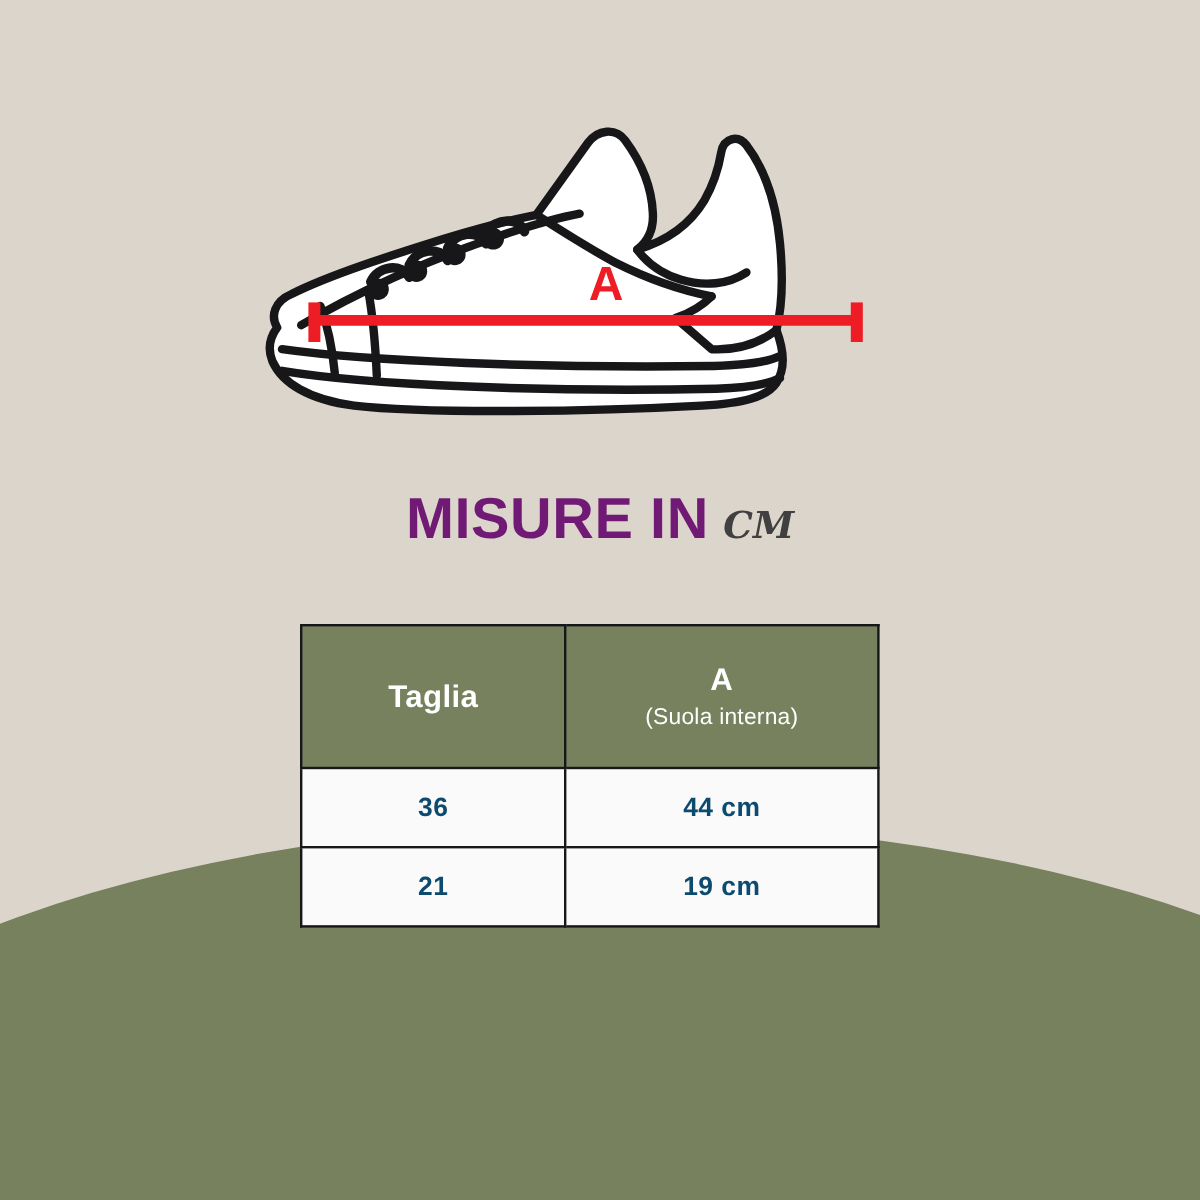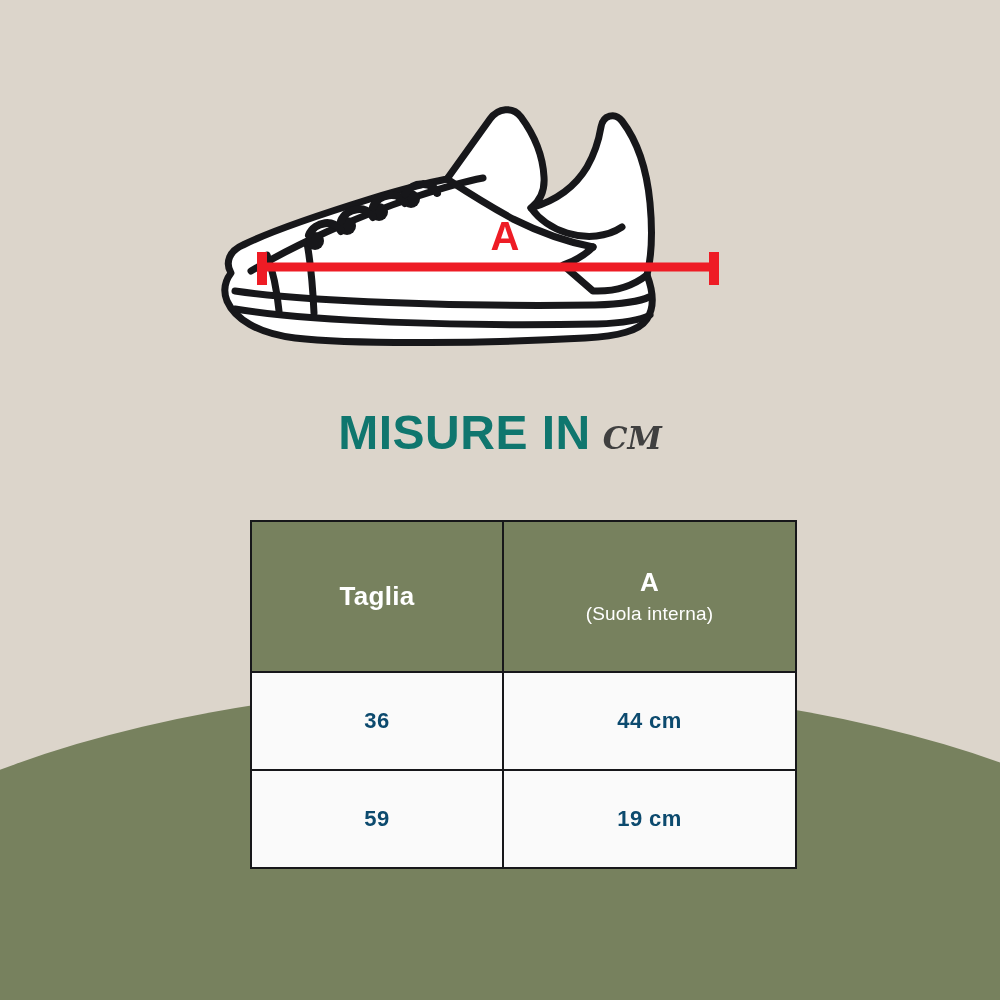--- a/index.html
+++ b/index.html
@@ -53,21 +53,21 @@
     width: 1000px;
     text-align: center;
     z-index: 3;
     white-space: nowrap;
   }
   .title-main {
     font-family: "Liberation Sans", sans-serif;
     font-weight: bold;
     font-size: 48px;
     letter-spacing: 0.5px;
-    color: #0f766e;
+    color: #701a75;
     vertical-align: baseline;
   }
   .title-unit {
     font-family: "DejaVu Serif", serif;
     font-style: italic;
     font-weight: bold;
     font-size: 44px;
     color: #404040;
     font-variant: small-caps;
     margin-left: 12px;
@@ -82,21 +82,21 @@
     width: 477px;
     border-collapse: collapse;
     table-layout: fixed;
     z-index: 3;
     box-shadow: 0 0 0 0 transparent;
   }
   .size-table td, .size-table th {
     border: 2px solid #17171a;
     text-align: center;
     vertical-align: middle;
-    padding: 16px;
+    padding: 0;
   }
   .col-size { width: 218px; }
   .col-meas { width: 259px; }
 
   .size-table thead th {
     background: #77815e;
     color: #ffffff;
     height: 117px;
   }
   .hdr-main {
@@ -231,19 +231,19 @@
           <span class="hdr-sub">(Suola interna)</span>
         </th>
       </tr>
     </thead>
     <tbody>
       <tr>
         <td class="col-size">36</td>
         <td class="col-meas">44 cm</td>
       </tr>
       <tr>
-        <td class="col-size">59</td>
+        <td class="col-size">21</td>
         <td class="col-meas">19 cm</td>
       </tr>
     </tbody>
   </table>
 
 </div>
 
 </body></html>

